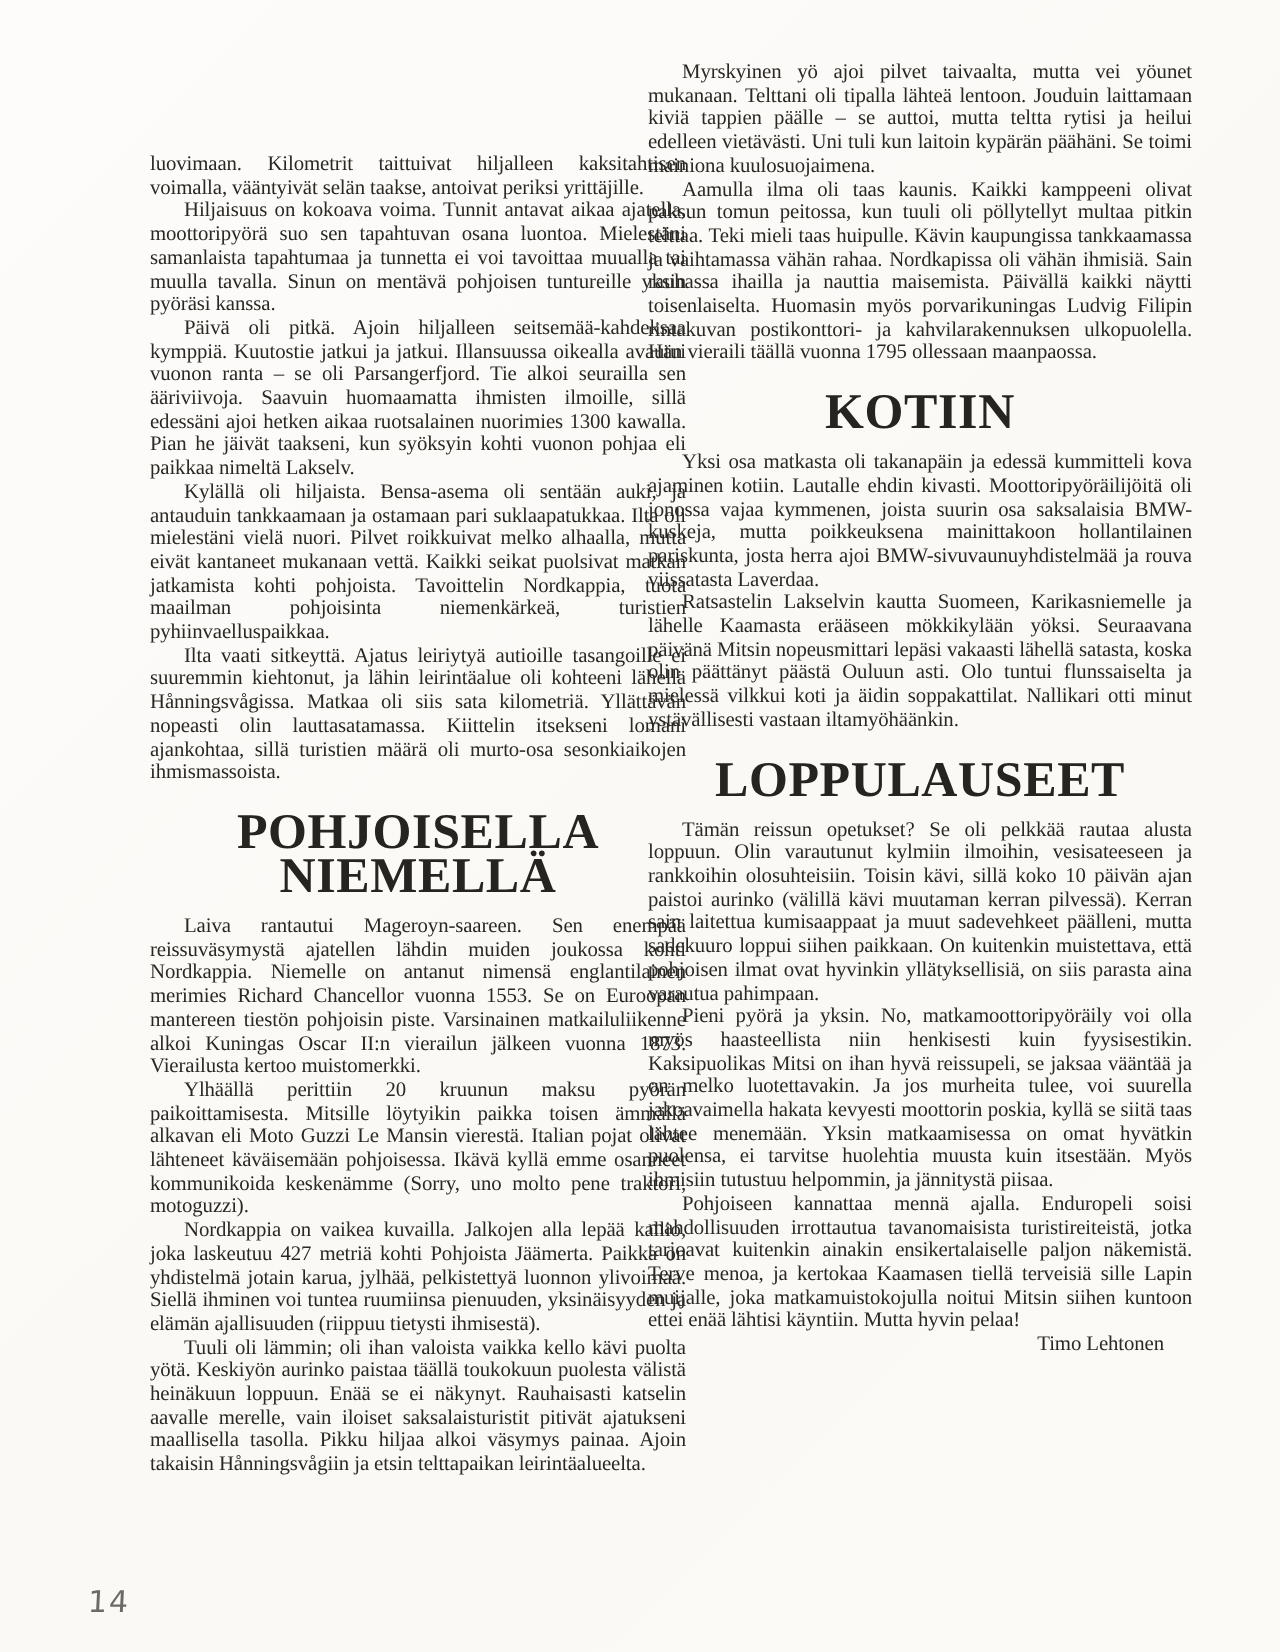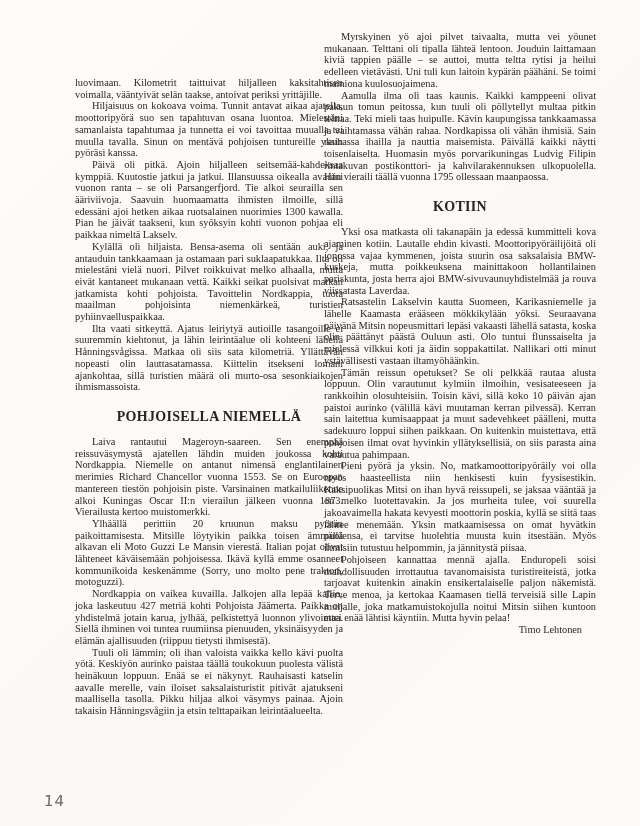--- a/index.html
+++ b/index.html
@@ -27,21 +27,21 @@
   .col-left  { left: 75px;  width: 268px; margin-top: 46px; }
   .col-right { left: 324px; width: 272px; }
   .col p.para {
     margin: 0;
     text-indent: 17px;
   }
   .col p.no-indent { text-indent: 0; }
   .col h2.heading {
     font-family: "Liberation Serif", serif;
     font-weight: bold;
-    font-size: 14px;
+    font-size: 25px;
     line-height: 22px;
     text-align: center;
     letter-spacing: 0.3px;
     margin: 13px 0 8px 0;
     color: #262420;
     text-indent: 0;
   }
   .col p.signature {
     margin: 0;
     text-indent: 0;
@@ -75,19 +75,20 @@
       <p class="para">Ylhäällä perittiin 20 kruunun maksu pyörän paikoittamisesta. Mitsille löytyikin paikka toisen ämmällä alkavan eli Moto Guzzi Le Mansin vierestä. Italian pojat olivat lähteneet käväisemään pohjoisessa. Ikävä kyllä emme osanneet kommunikoida keskenämme (Sorry, uno molto pene traktori, motoguzzi).</p>
       <p class="para">Nordkappia on vaikea kuvailla. Jalkojen alla lepää kallio, joka laskeutuu 427 metriä kohti Pohjoista Jäämerta. Paikka on yhdistelmä jotain karua, jylhää, pelkistettyä luonnon ylivoimaa. Siellä ihminen voi tuntea ruumiinsa pienuuden, yksinäisyyden ja elämän ajallisuuden (riippuu tietysti ihmisestä).</p>
       <p class="para">Tuuli oli lämmin; oli ihan valoista vaikka kello kävi puolta yötä. Keskiyön aurinko paistaa täällä toukokuun puolesta välistä heinäkuun loppuun. Enää se ei näkynyt. Rauhaisasti katselin aavalle merelle, vain iloiset saksalaisturistit pitivät ajatukseni maallisella tasolla. Pikku hiljaa alkoi väsymys painaa. Ajoin takaisin Hånningsvågiin ja etsin telttapaikan leirintäalueelta.</p>
     </div>
   <div class="col col-right">
       <p class="para">Myrskyinen yö ajoi pilvet taivaalta, mutta vei yöunet mukanaan. Telttani oli tipalla lähteä lentoon. Jouduin laittamaan kiviä tappien päälle – se auttoi, mutta teltta rytisi ja heilui edelleen vietävästi. Uni tuli kun laitoin kypärän päähäni. Se toimi mainiona kuulosuojaimena.</p>
       <p class="para">Aamulla ilma oli taas kaunis. Kaikki kamppeeni olivat paksun tomun peitossa, kun tuuli oli pöllytellyt multaa pitkin telttaa. Teki mieli taas huipulle. Kävin kaupungissa tankkaamassa ja vaihtamassa vähän rahaa. Nordkapissa oli vähän ihmisiä. Sain rauhassa ihailla ja nauttia maisemista. Päivällä kaikki näytti toisenlaiselta. Huomasin myös porvarikuningas Ludvig Filipin rintakuvan postikonttori- ja kahvilarakennuksen ulkopuolella. Hän vieraili täällä vuonna 1795 ollessaan maanpaossa.</p>
       <h2 class="heading">KOTIIN</h2>
       <p class="para">Yksi osa matkasta oli takanapäin ja edessä kummitteli kova ajaminen kotiin. Lautalle ehdin kivasti. Moottoripyöräilijöitä oli jonossa vajaa kymmenen, joista suurin osa saksalaisia BMW-kuskeja, mutta poikkeuksena mainittakoon hollantilainen pariskunta, josta herra ajoi BMW-sivuvaunuyhdistelmää ja rouva viissatasta Laverdaa.</p>
       <p class="para">Ratsastelin Lakselvin kautta Suomeen, Karikasniemelle ja lähelle Kaamasta erääseen mökkikylään yöksi. Seuraavana päivänä Mitsin nopeusmittari lepäsi vakaasti lähellä satasta, koska olin päättänyt päästä Ouluun asti. Olo tuntui flunssaiselta ja mielessä vilkkui koti ja äidin soppakattilat. Nallikari otti minut ystävällisesti vastaan iltamyöhäänkin.</p>
+      <h2 class="heading">LOPPULAUSEET</h2>
       <p class="para">Tämän reissun opetukset? Se oli pelkkää rautaa alusta loppuun. Olin varautunut kylmiin ilmoihin, vesisateeseen ja rankkoihin olosuhteisiin. Toisin kävi, sillä koko 10 päivän ajan paistoi aurinko (välillä kävi muutaman kerran pilvessä). Kerran sain laitettua kumisaappaat ja muut sadevehkeet päälleni, mutta sadekuuro loppui siihen paikkaan. On kuitenkin muistettava, että pohjoisen ilmat ovat hyvinkin yllätyksellisiä, on siis parasta aina varautua pahimpaan.</p>
       <p class="para">Pieni pyörä ja yksin. No, matkamoottoripyöräily voi olla myös haasteellista niin henkisesti kuin fyysisestikin. Kaksipuolikas Mitsi on ihan hyvä reissupeli, se jaksaa vääntää ja on melko luotettavakin. Ja jos murheita tulee, voi suurella jakoavaimella hakata kevyesti moottorin poskia, kyllä se siitä taas lähtee menemään. Yksin matkaamisessa on omat hyvätkin puolensa, ei tarvitse huolehtia muusta kuin itsestään. Myös ihmisiin tutustuu helpommin, ja jännitystä piisaa.</p>
       <p class="para">Pohjoiseen kannattaa mennä ajalla. Enduropeli soisi mahdollisuuden irrottautua tavanomaisista turistireiteistä, jotka tarjoavat kuitenkin ainakin ensikertalaiselle paljon näkemistä. Terve menoa, ja kertokaa Kaamasen tiellä terveisiä sille Lapin muijalle, joka matkamuistokojulla noitui Mitsin siihen kuntoon ettei enää lähtisi käyntiin. Mutta hyvin pelaa!</p>
       <p class="para signature">Timo Lehtonen</p>
     </div>
   <div class="page-number">14</div>
 </div>
 
 </body></html>

